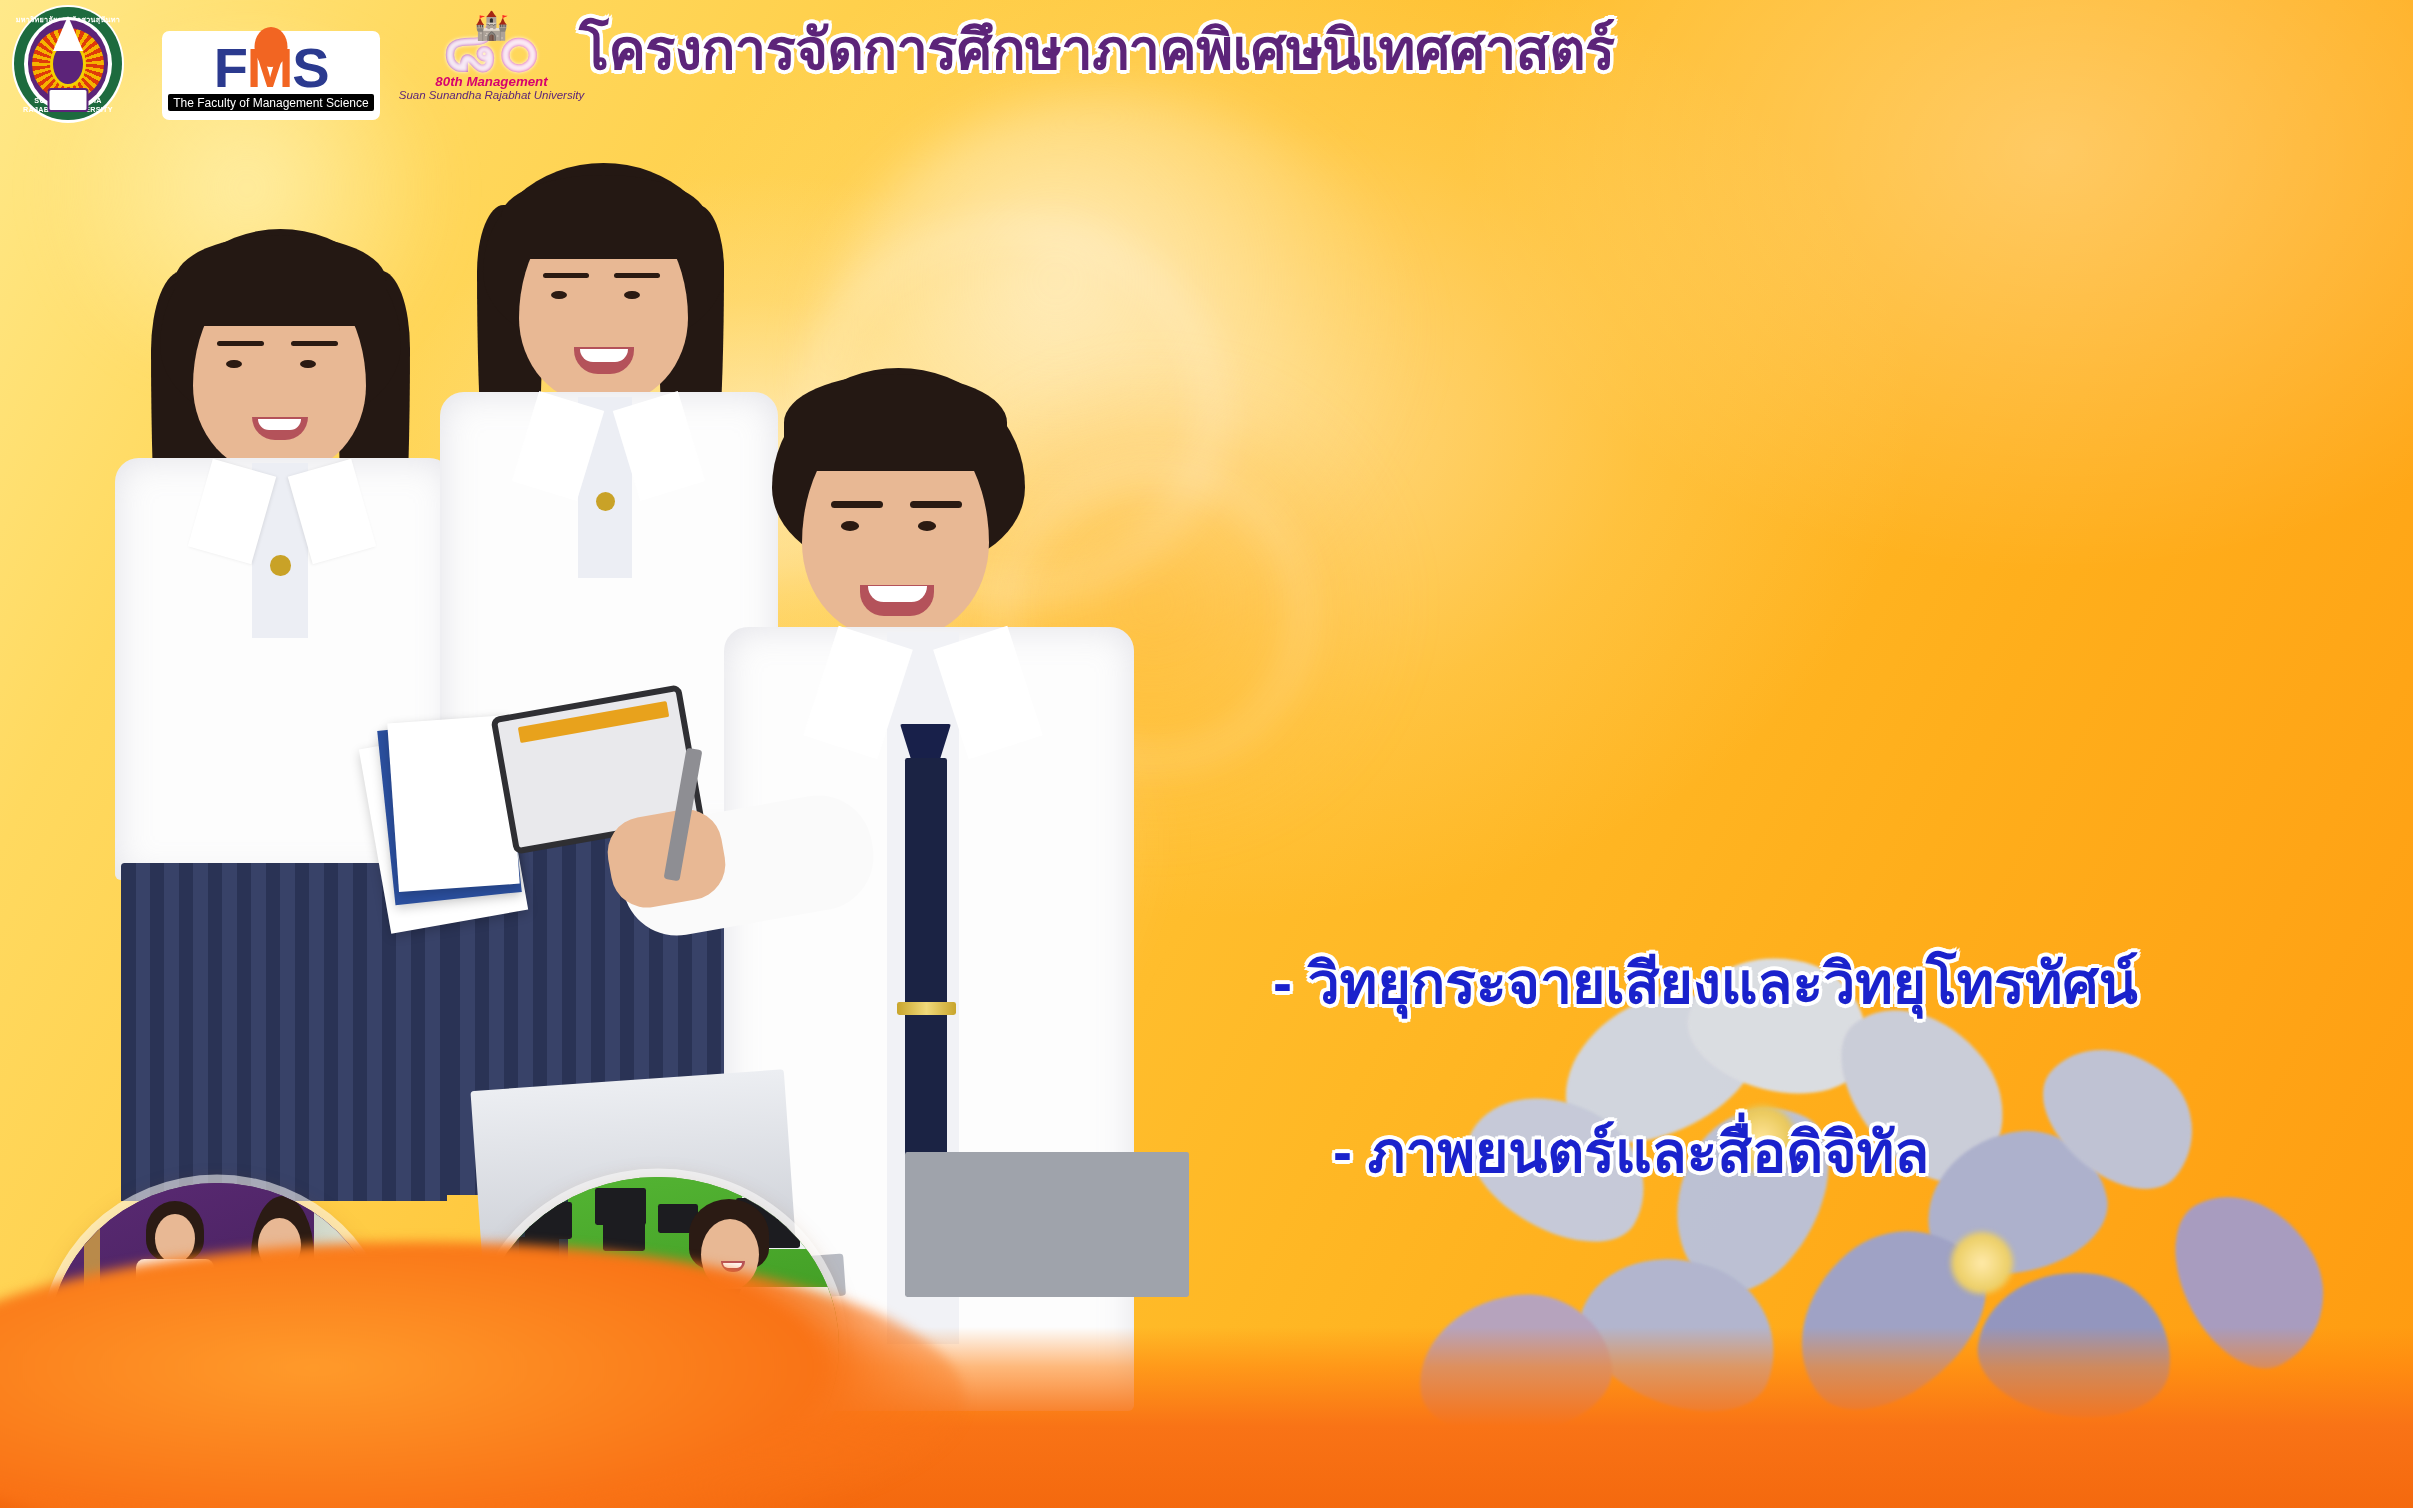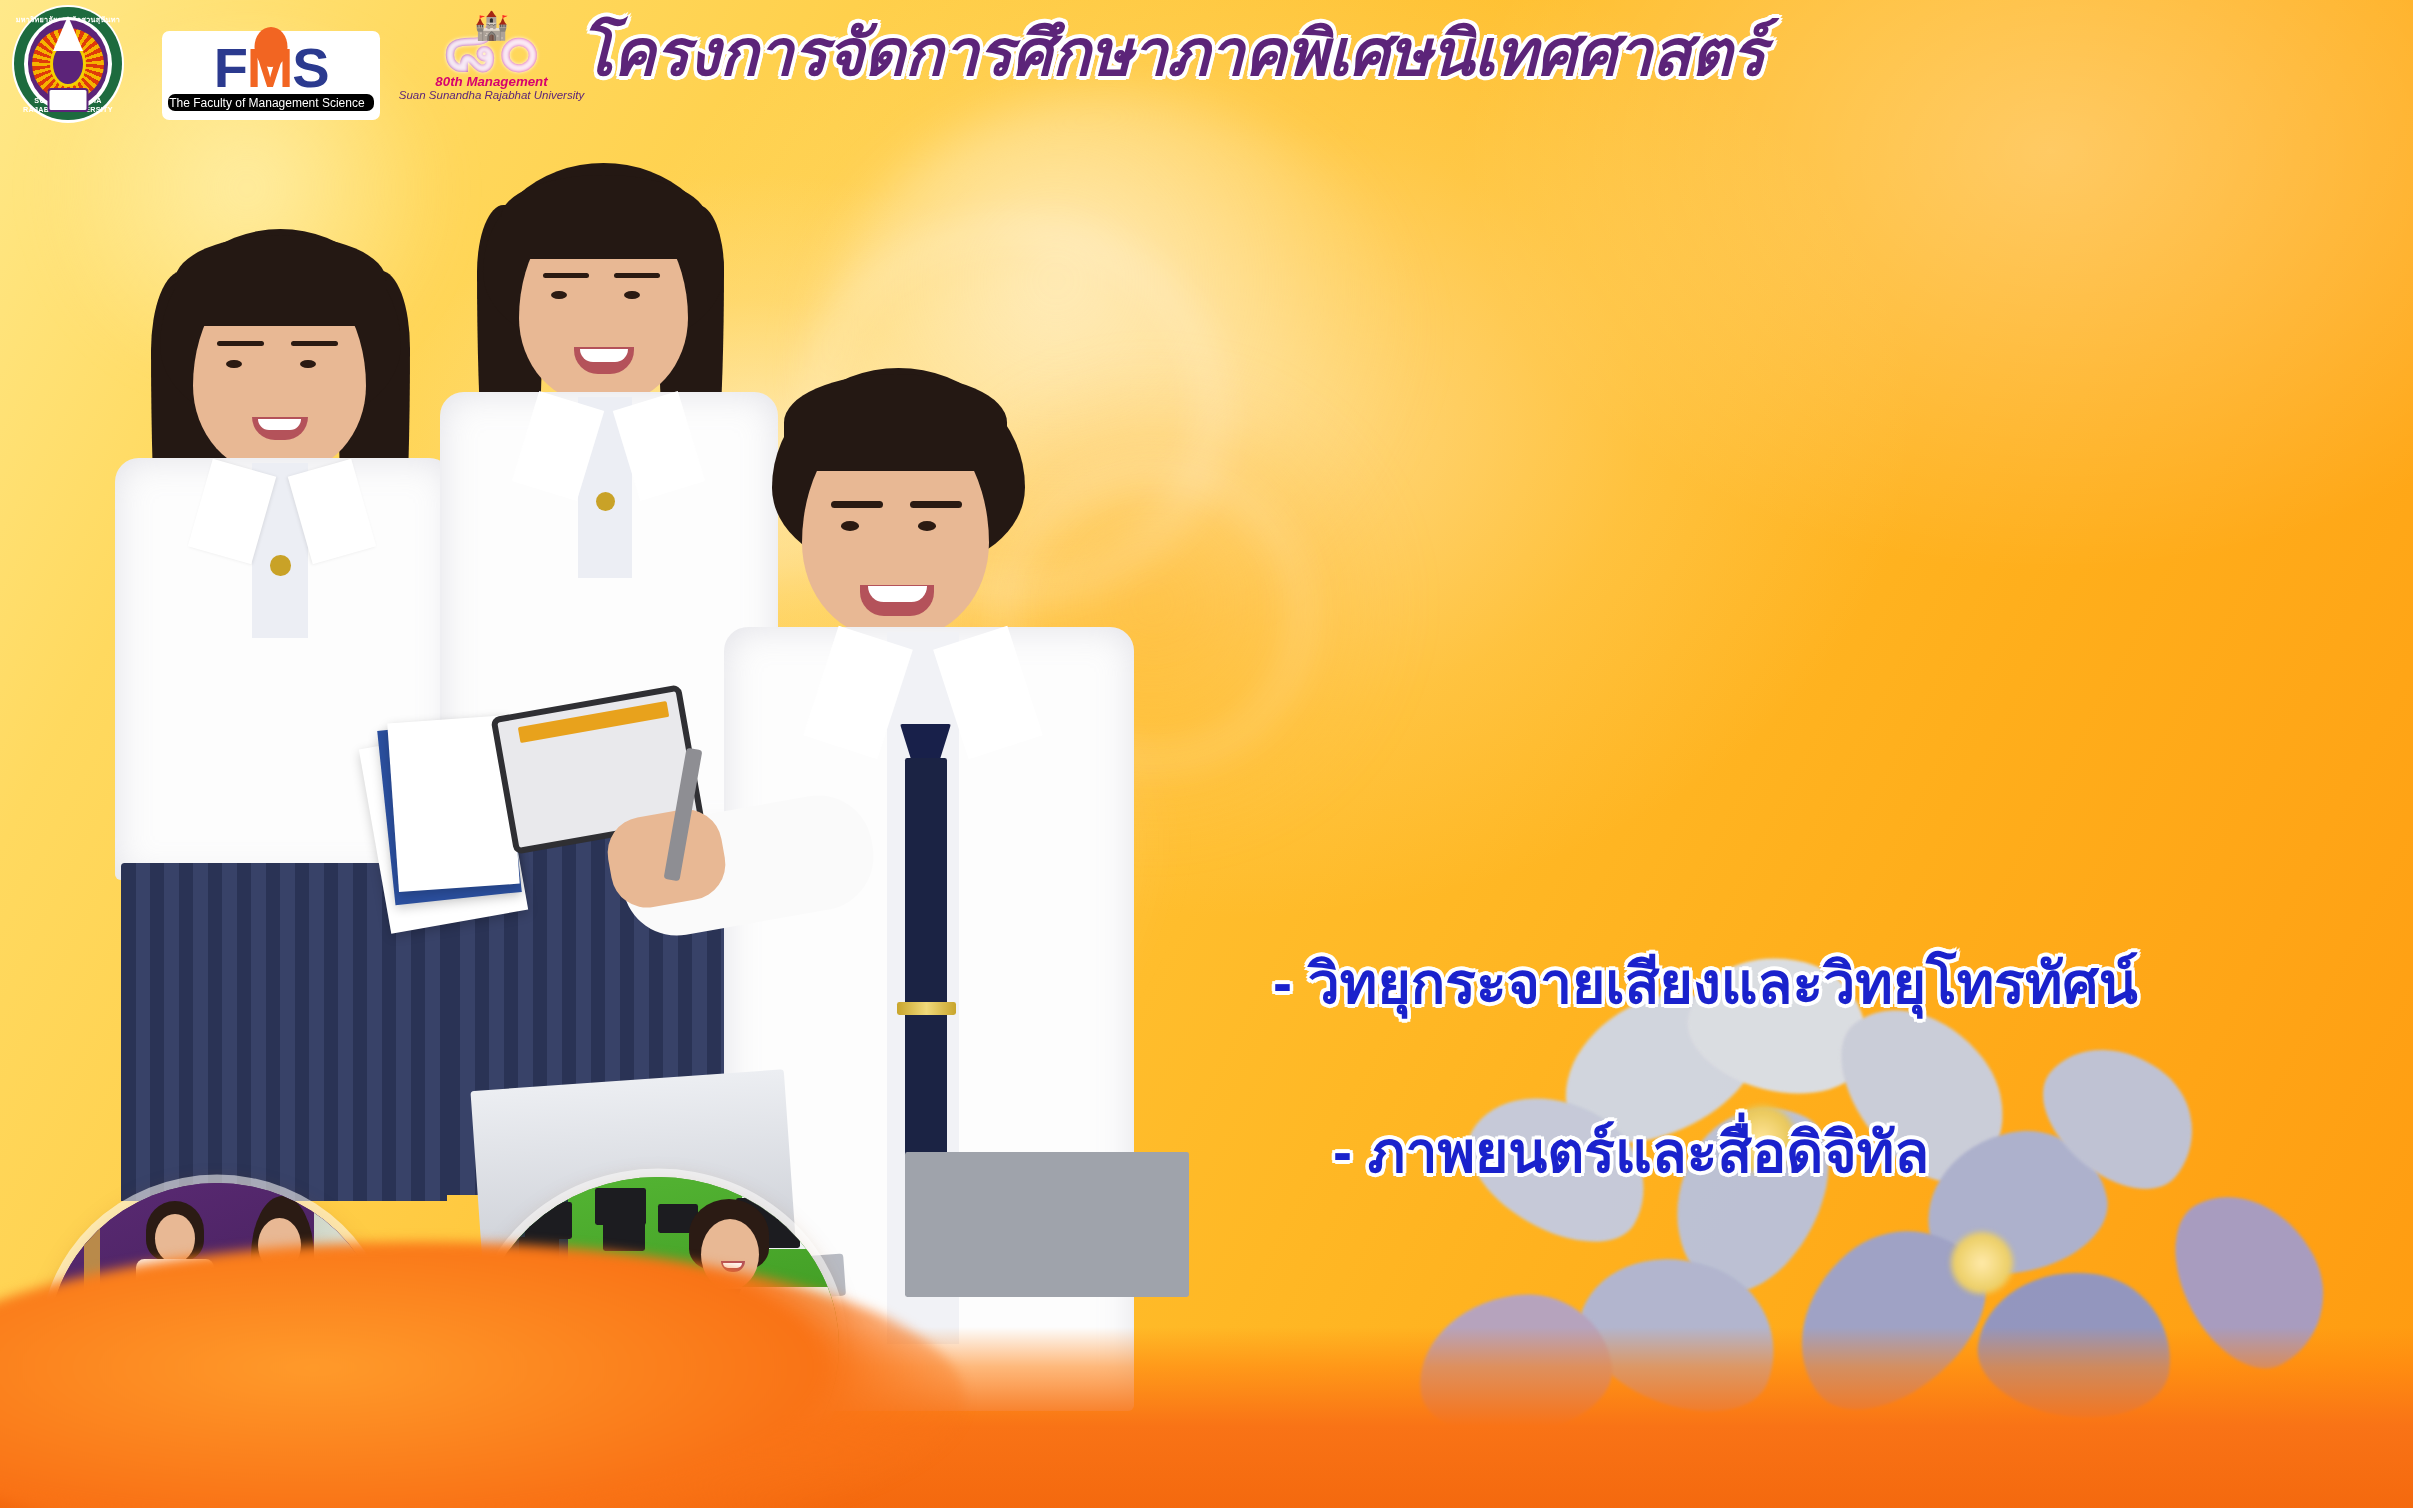--- a/index.html
+++ b/index.html
@@ -44,36 +44,36 @@
   .seal-txt-top{top:7.2px;}
   .seal-txt-bot{bottom:6px;}
 
   .fms{position:absolute;left:162px;top:31px;width:218px;height:89px;background:#fff;border-radius:7.2px;padding:3.6px 6px 4.8px;}
   .fms-letters{position:relative;height:58px;display:flex;align-items:flex-end;justify-content:center;}
   .fms-letters span{font-weight:bold;font-size:56px;line-height:.86;letter-spacing:-1.2px;}
   .fms-f{color:#2b3a8f;}
   .fms-m{color:#f26522;}
   .fms-s{color:#2b3a8f;}
   .fms-dot{position:absolute;left:50%;top:-7.2px;transform:translateX(-50%);width:33px;height:40px;border-radius:50%;background:#f26522;}
-  .fms-sub{background:#000;color:#fff;font-size:12px;text-align:left;border-radius:7px;padding:1.8px 1.2px;margin-top:1.2px;white-space:nowrap;overflow:hidden;}
+  .fms-sub{background:#000;color:#fff;font-size:12px;text-align:center;border-radius:2px;padding:1.8px 1.2px;margin-top:1.2px;white-space:nowrap;overflow:hidden;}
 
   .anniv{position:absolute;left:398px;top:11px;width:187px;height:115px;text-align:center;}
   .anniv-mark{font-size:71px;line-height:1;font-weight:bold;
     background:linear-gradient(90deg,#7b2f8f 0%,#b23aa0 40%,#e0399a 70%,#7b2f8f 100%);
     -webkit-background-clip:text;background-clip:text;color:transparent;
     text-shadow:0 0 3.6px rgba(255,255,255,.9);font-family:"DejaVu Sans",sans-serif;}
   .anniv-crest{position:absolute;left:50%;top:-2.4px;transform:translateX(-50%);font-size:28px;color:#c99a18;}
   .anniv-l1{font-size:13.3px;color:#d6006e;font-weight:bold;font-style:italic;margin-top:-8.4px;}
   .anniv-l2{font-size:11.5px;color:#5c2479;font-style:italic;}
 
   .head-title{position:absolute;left:579px;top:20.5px;width:1780px;
-    font-size:64px;font-weight:bold;color:#5c2479;letter-spacing:-0.6px;line-height:1.02;white-space:nowrap;
+    font-size:56px;font-weight:bold;color:#5c2479;letter-spacing:-0.6px;line-height:1.02;white-space:nowrap;
     text-shadow:
       -3px -3px 0 #fff, 3px -3px 0 #fff, -3px 3px 0 #fff, 3px 3px 0 #fff,
-      0 -3.6px 0 #fff, 0 3.6px 0 #fff, -3.6px 0 0 #fff, 3.6px 0 0 #fff; font-style: italic;}
+      0 -3.6px 0 #fff, 0 3.6px 0 #fff, -3.6px 0 0 #fff, 3.6px 0 0 #fff;}
   .head-sub{position:absolute;left:757px;top:164px;width:1629px;
     font-size:47px;font-weight:bold;color:#111a5e;letter-spacing:0;white-space:nowrap;
     text-shadow:-2.4px -2.4px 0 #fff,2.4px -2.4px 0 #fff,-2.4px 2.4px 0 #fff,2.4px 2.4px 0 #fff,0 -3px 0 #fff,0 3px 0 #fff,-3px 0 0 #fff,3px 0 0 #fff;}
 
   
   .line-open{position:absolute;left:1068px;top:362px;font-size:65px;font-weight:bold;white-space:nowrap;}
   .line-open .blue{color:#2222a8;}
   .line-open .red{color:#ee1111;}
   .outline-w{text-shadow:-3px -3px 0 #fff,3px -3px 0 #fff,-3px 3px 0 #fff,3px 3px 0 #fff,0 -3.6px 0 #fff,0 3.6px 0 #fff,-3.6px 0 0 #fff,3.6px 0 0 #fff;}
   .round3{font-size:80px;}

